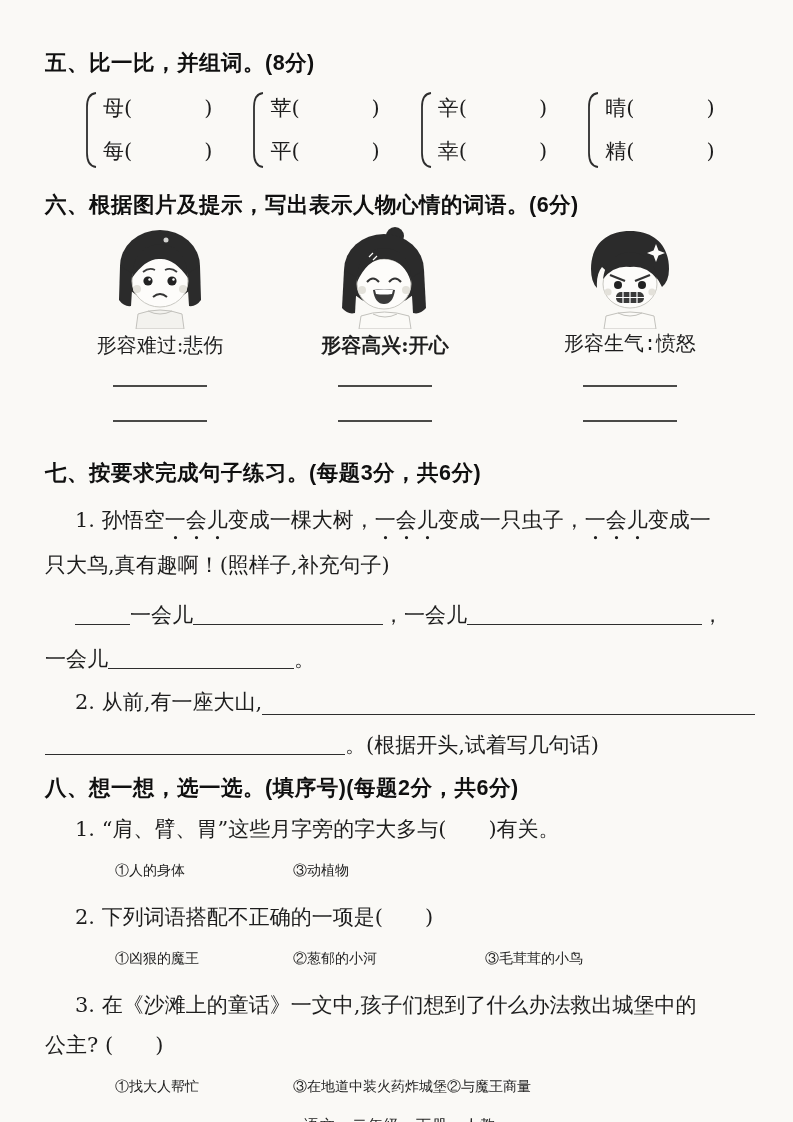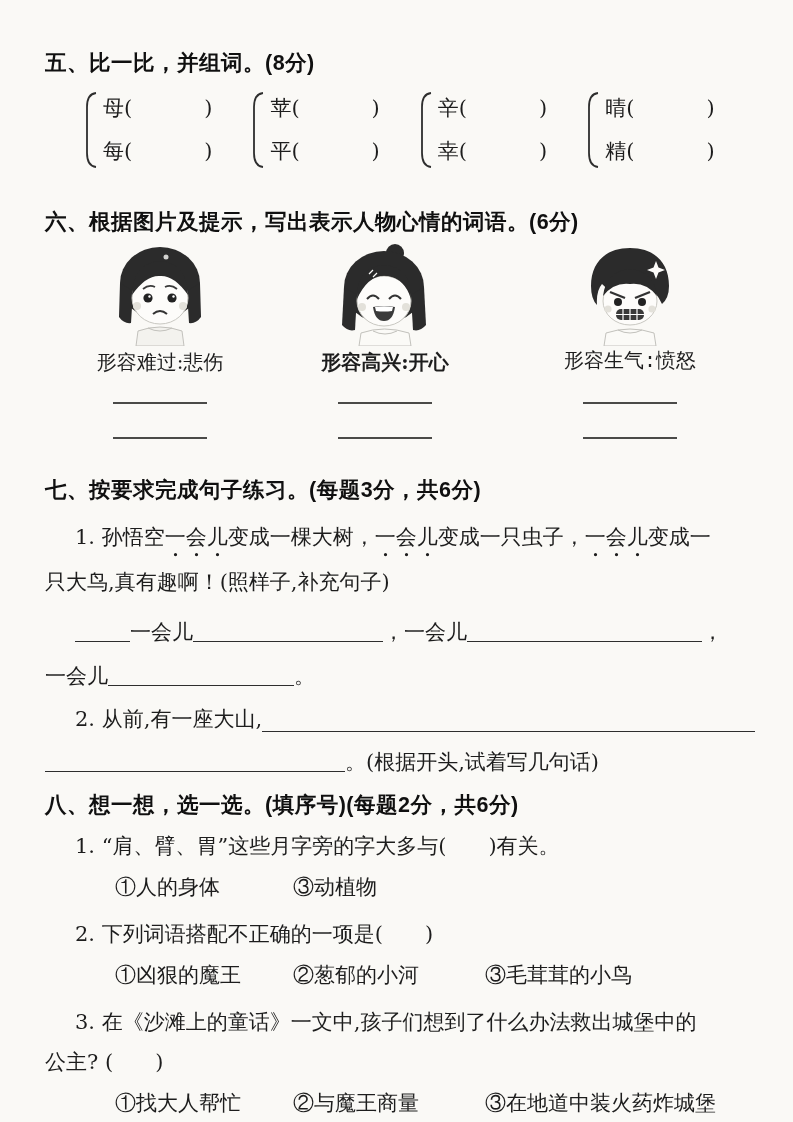--- a/index.html
+++ b/index.html
@@ -14,21 +14,21 @@
     font-weight:700;font-size:21.5px;line-height:30px;color:#101010;
     letter-spacing:0.5px;
   }
   
   .pairs{display:flex;margin:12px 0 0 38px;gap:38px;}
   .pair{display:flex;align-items:center;}
   .pair svg{margin-right:5px;flex:none;}
   .pair-col{display:flex;flex-direction:column;gap:12px;font-size:21px;line-height:31px;white-space:nowrap;}
   .pgap{display:inline-block;width:72px;}
   
-  .sec6-title{margin-top:37px;}
+  .sec6-title{margin-top:20px;}
   .s6row{display:flex;margin-top:4px;}
   .s6col{display:flex;flex-direction:column;align-items:center;}
   .s6col.c1{width:210px;margin-left:10px;}
   .s6col.c2{width:210px;margin-left:15px;font-weight:bold;}
   .s6col.c3{width:220px;margin-left:30px;font-family:Liberation Mono, monospace;}
   .face{width:120px;height:105px;}
   .caption{font-size:20px;line-height:28px;margin-top:2px;white-space:nowrap;}
   .ansline{width:94px;height:0;border-bottom:2px solid #4a4a48;}
   .ansline.r1{margin-top:26px;}
   .ansline.r2{margin-top:33px;}
@@ -45,21 +45,21 @@
   .w55{width:55px;}.w190{width:190px;}.w235{width:235px;}.w186{width:186px;}.w300{width:300px;}
   .fillline{line-height:44px;font-size:21px;white-space:nowrap;}
   .fillline.first{margin-top:8px;padding-left:30px;}
   .flexline{display:flex;align-items:flex-end;font-size:21px;line-height:42px;}
   .flexline .grow{flex:1;border-bottom:1.6px solid #2e2e2e;height:1.05em;align-self:flex-end;margin-bottom:8px;}
   .sec7-title{margin-top:36px;}
   .q1p{margin-top:12px;}
   
   .sec8-title{margin-top:6px;}
   .stem{margin-top:6px;}
-  .opts{display:flex;margin:0 0 0 70px;font-size:21px;line-height:42px;white-space:nowrap;align-items:center;}
+  .opts{display:flex;margin:0 0 0 70px;font-size:14px;line-height:42px;white-space:nowrap;align-items:center;}
   .opt.o1{width:178px;}
   .opt.o2{width:192px;}
   
   .footer{margin-top:8px;text-align:center;font-size:15px;line-height:20px;color:#222;letter-spacing:1px;}
 </style>
 </head>
 <body>
 
 <div class="page">
 
@@ -215,19 +215,19 @@
     <span class="opt o2">②葱郁的小河</span>
     <span class="opt o3">③毛茸茸的小鸟</span>
   </div>
 
   <div class="para stem">
     <div class="indent">3. 在《沙滩上的童话》一文中,孩子们想到了什么办法救出城堡中的</div>
     <div>公主? (　　)</div>
   </div>
   <div class="opts">
     <span class="opt o1">①找大人帮忙</span>
+    <span class="opt o3">③在地道中装火药炸城堡</span>
     <span class="opt o2">②与魔王商量</span>
-    <span class="opt o3">③在地道中装火药炸城堡</span>
   </div>
 
   <div class="footer">语文　二年级　下册　人教</div>
 
 </div>
 
 </body></html>

